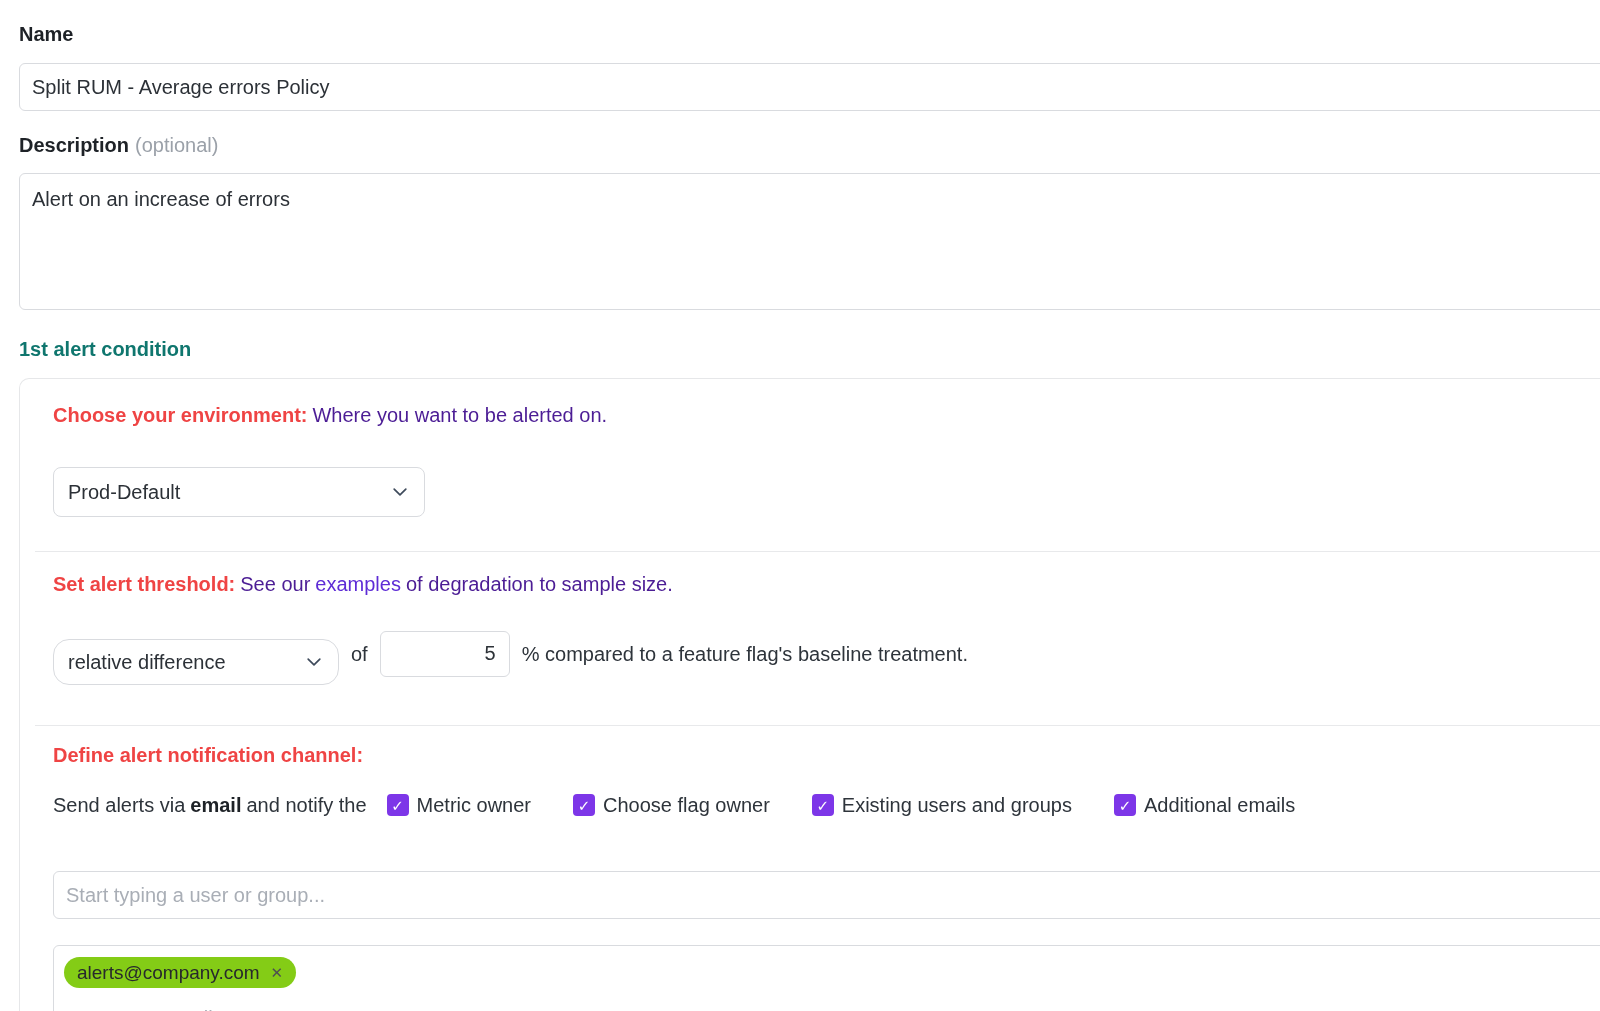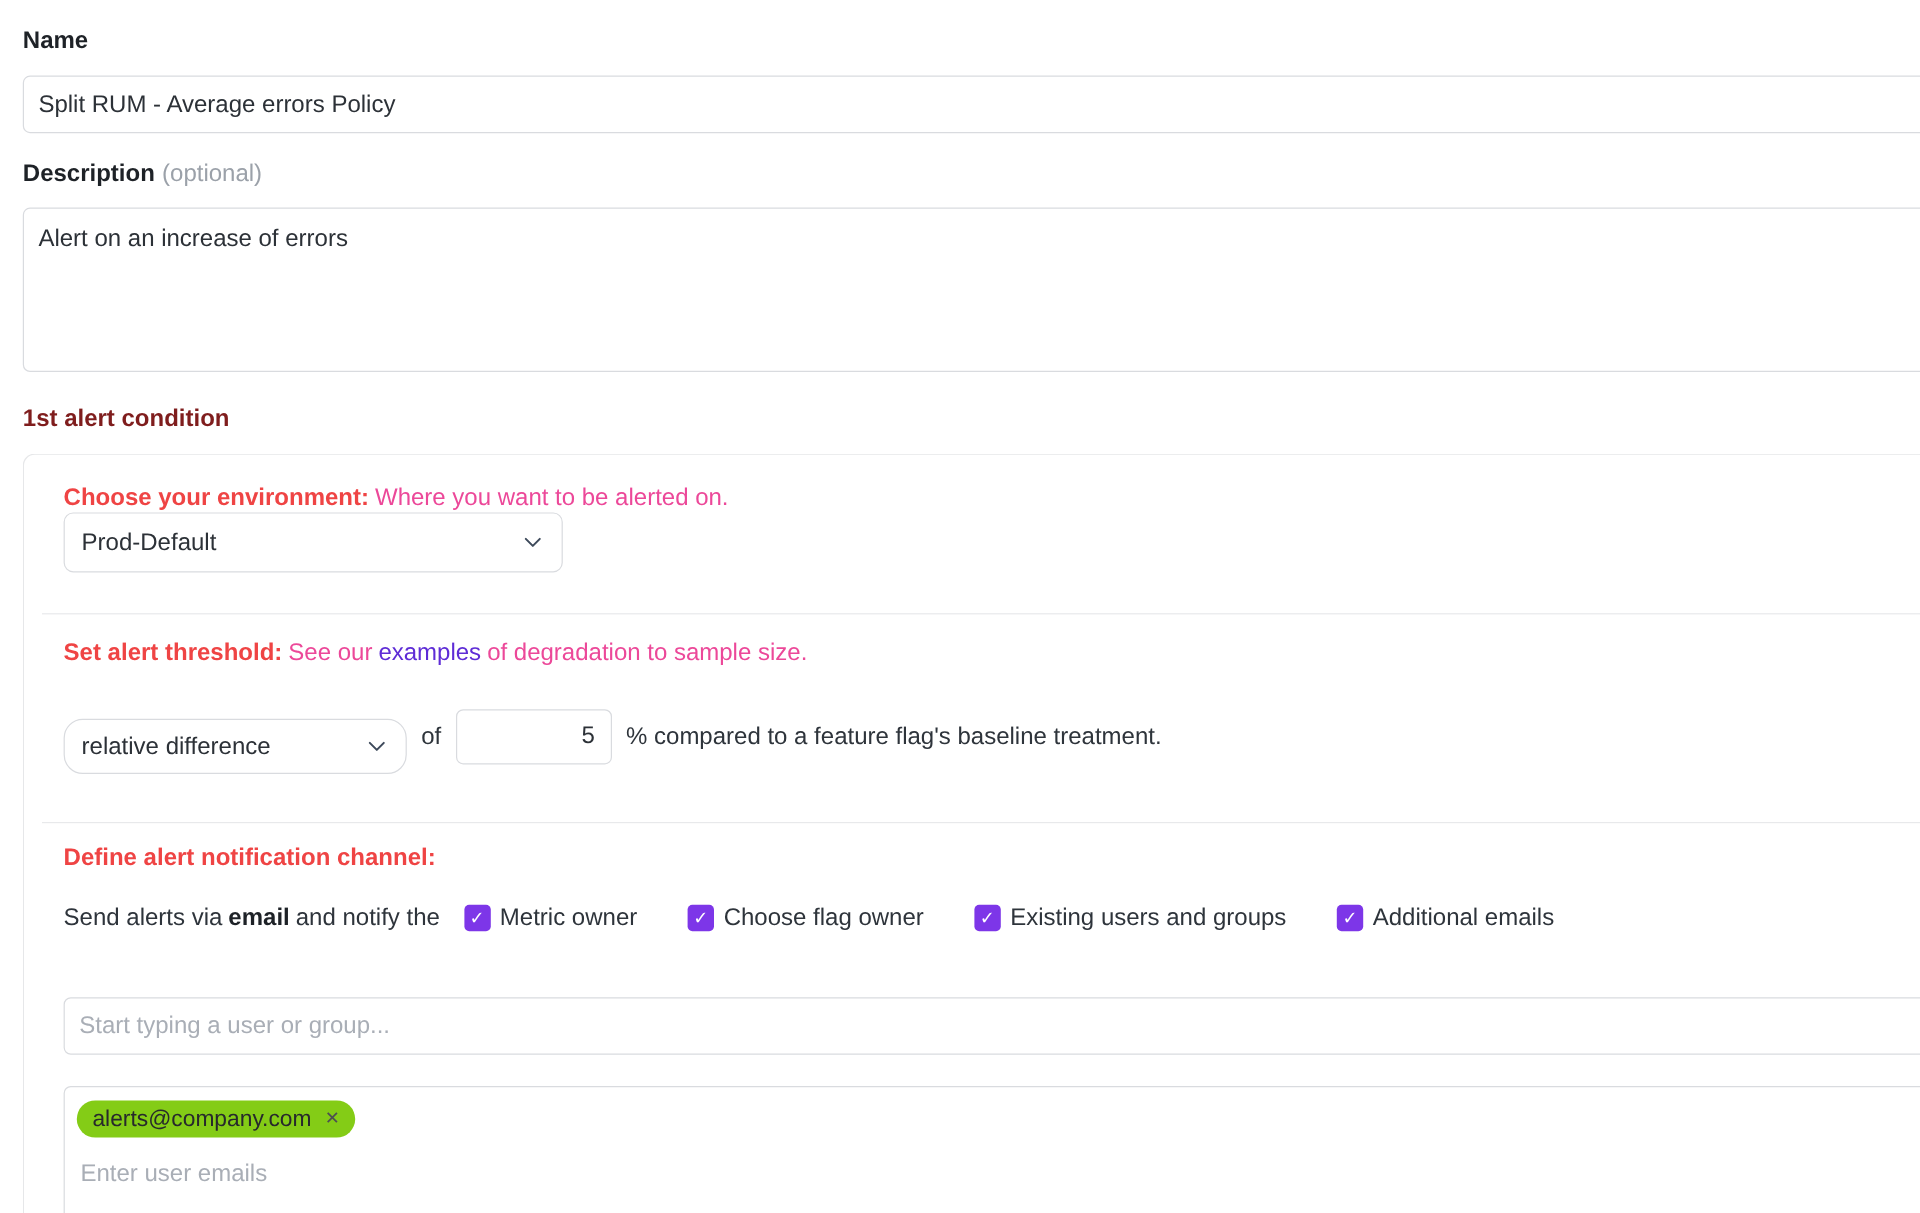--- a/index.html
+++ b/index.html
@@ -34,48 +34,48 @@
     width: 1590px; height: 137px;
     border: 1px solid #d9dbdf; border-radius: 6px;
     padding: 12px 12px;
     font-family: inherit; font-size: 20px; color: #2c3137;
     background: #fff; outline: none; resize: none; line-height: 26px;
   }
   input::placeholder, textarea::placeholder { color: #a9aeb6; }
 
   .condition-heading {
     margin: 26px 0 0 19px;
-    font-size: 20px; line-height: 26px; font-weight: 700; color: #7f1d1d;
+    font-size: 20px; line-height: 26px; font-weight: 700; color: #0f766e;
   }
 
   .condition-box {
     box-sizing: border-box;
     margin: 16px 0 0 19px;
     width: 1590px; min-height: 700px;
     border: 1px solid #e6e7e9; border-bottom: none;
     border-radius: 10px 10px 0 0;
     padding: 24px 0 80px 33px;
     background: #fff;
   }
 
   .row-label { margin: 0; font-size: 20px; line-height: 24px; }
   .row-label strong { font-weight: 700; color: #ef4444; }
-  .hint { color: #ec4899; margin-top: 41px; }
+  .hint { color: #4c1d95; margin-top: 41px; }
   .mr { margin-right: 5px; }
   .link { color: #5e2cd6; cursor: pointer; text-decoration: none; }
 
   .select {
     box-sizing: border-box;
     display: flex; align-items: center; justify-content: space-between;
     height: 50px; padding: 0 14px;
     border: 1px solid #d9dbdf; border-radius: 8px;
     background: #fff; cursor: pointer;
     font-size: 20px; color: #2c3137;
   }
-  .env-select { width: 416px; }
+  .env-select { width: 372px; margin-top: 40px; }
   .comparison-select { width: 286px; height: 46px; border-radius: 16px; margin-top: 17px; }
 
   .chevron { flex: none; margin-left: 10px; }
 
   .divider {
     height: 1px; background: #e8e9eb; border: none;
     margin: 34px 0 0 -18px; width: calc(100% + 18px);
   }
   .divider.d2 { margin-top: 40px; }
 

